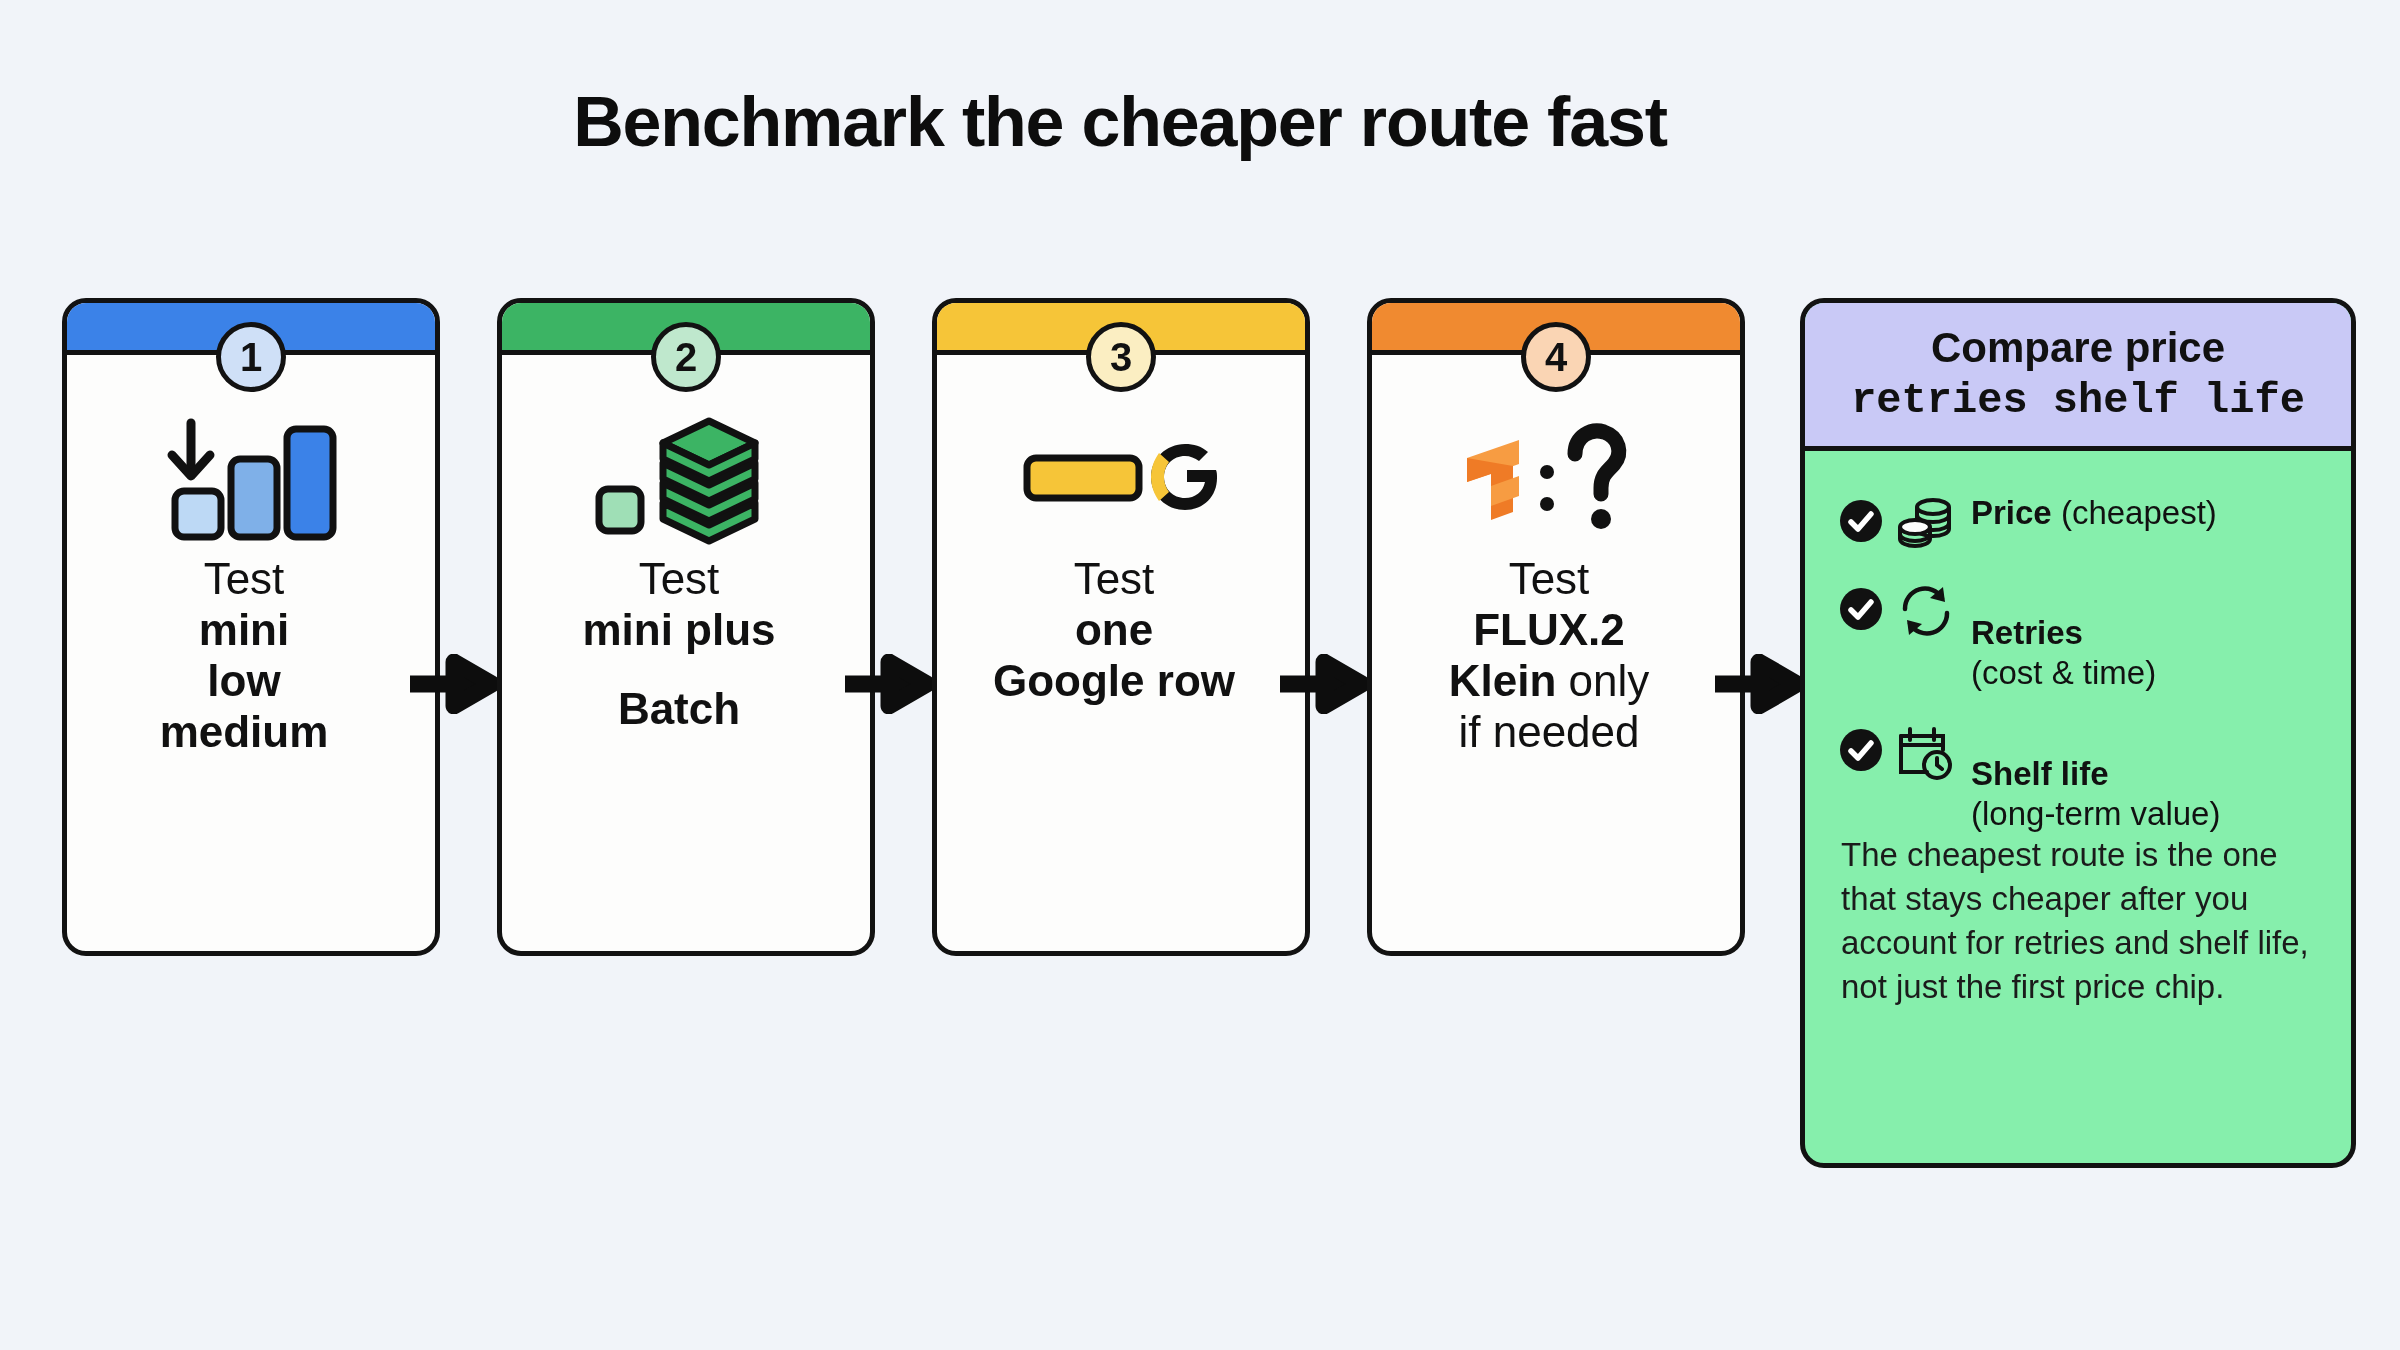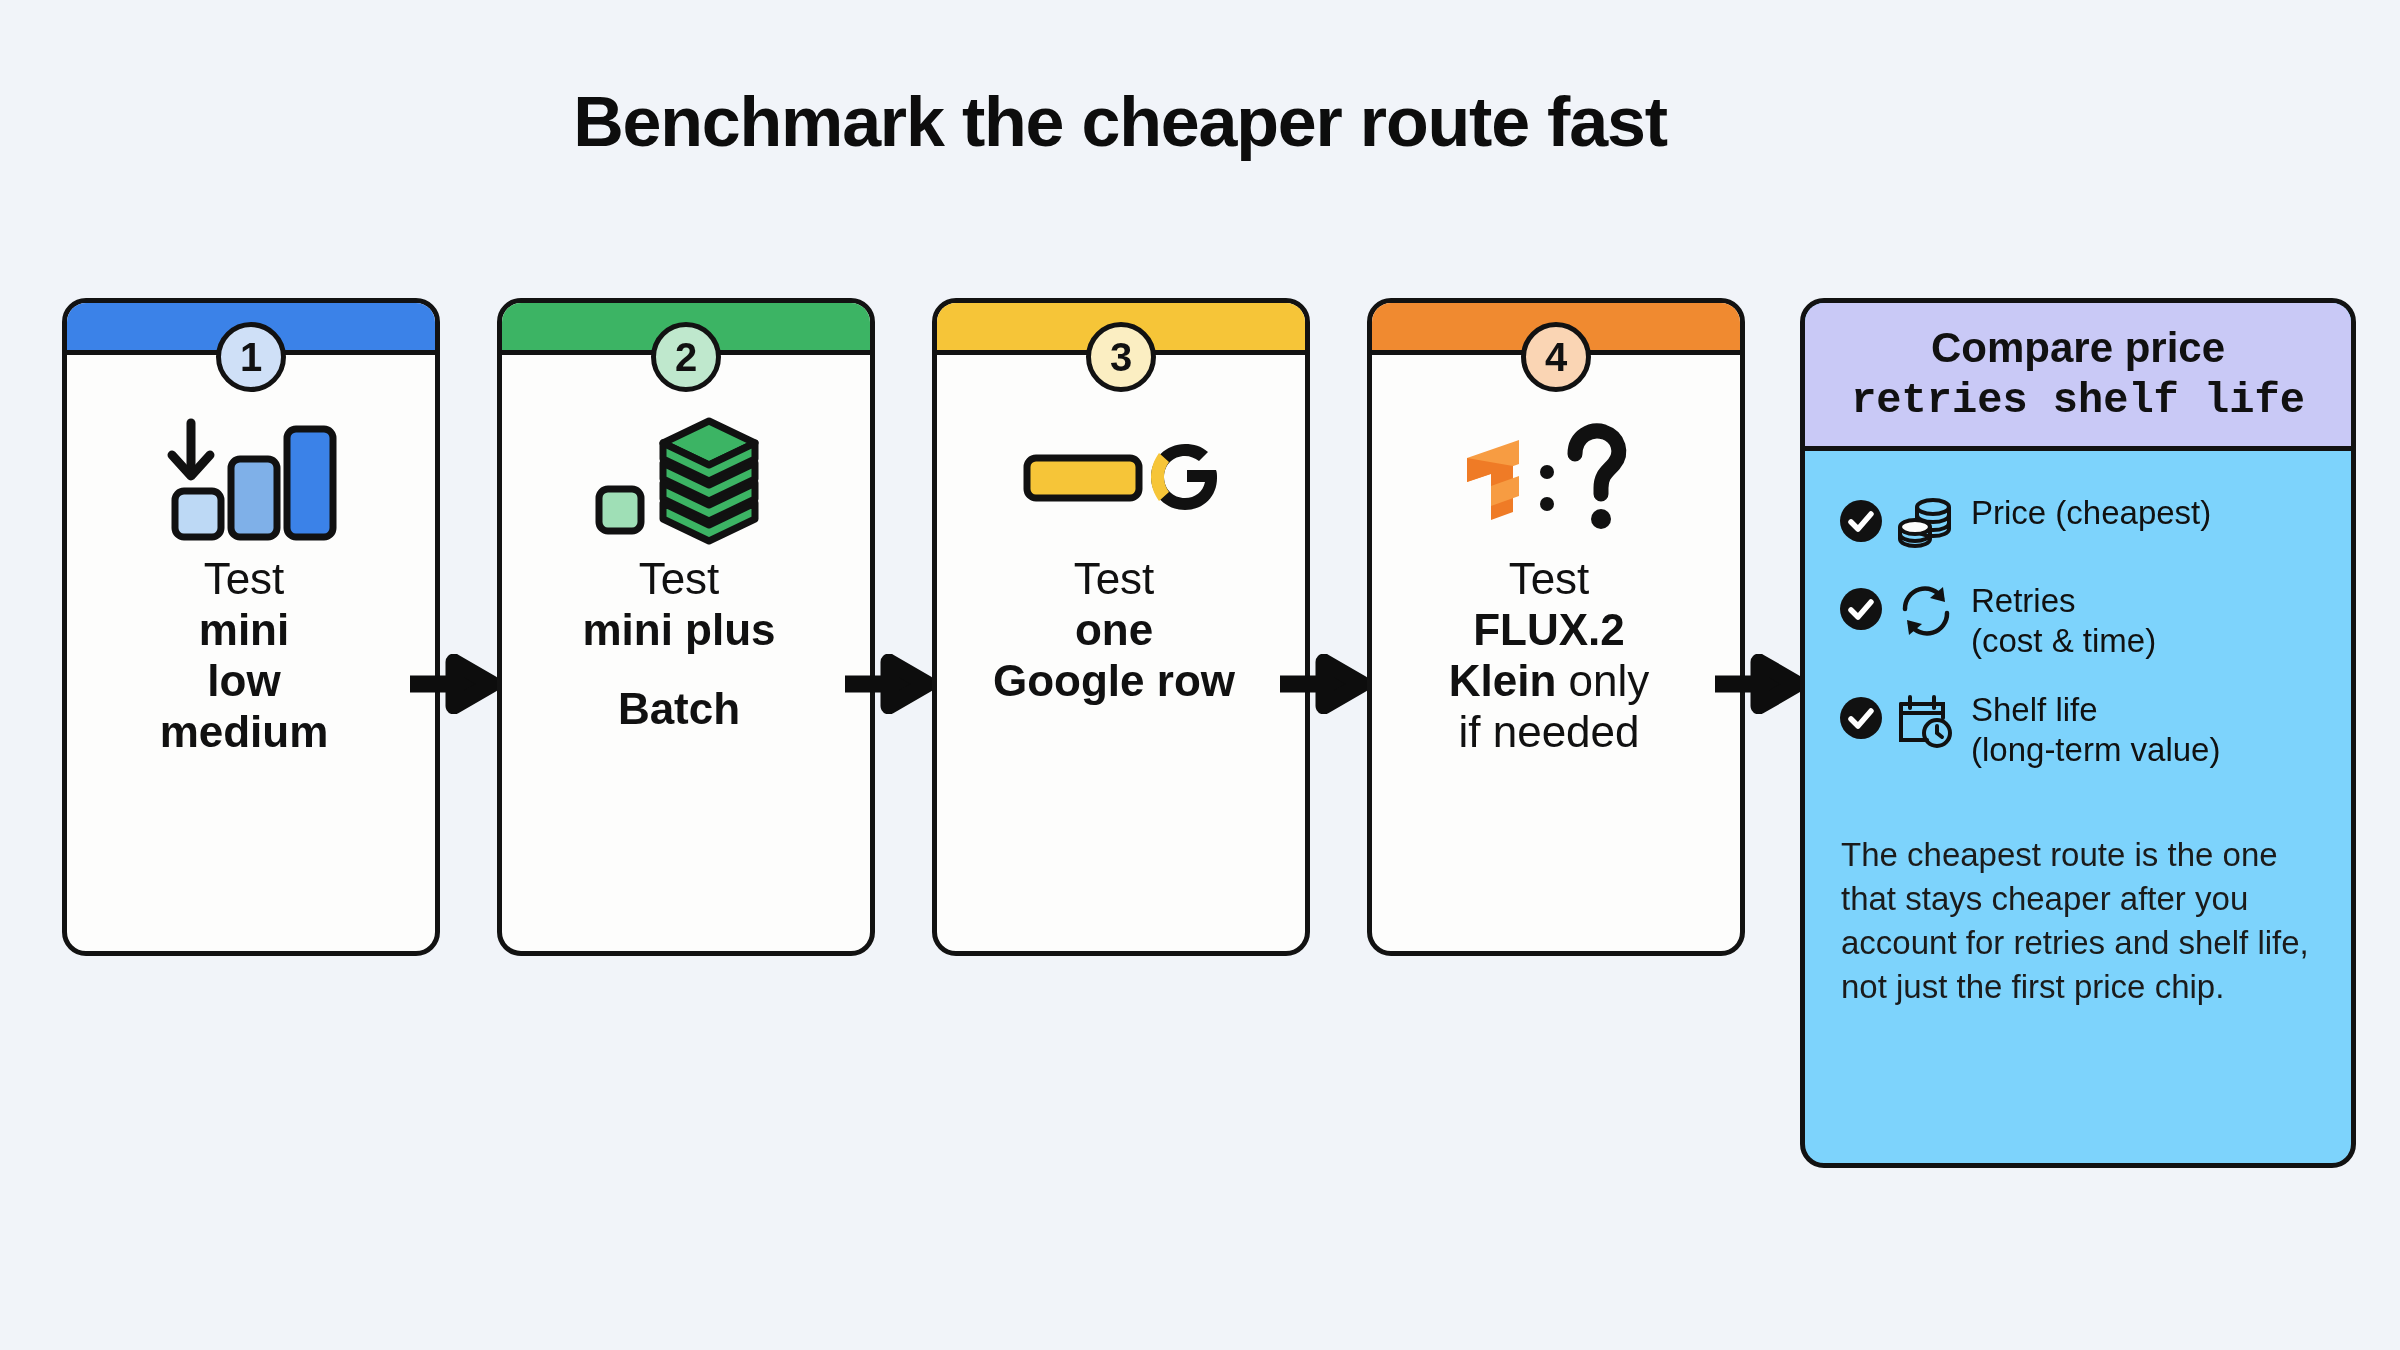--- a/index.html
+++ b/index.html
@@ -57,42 +57,42 @@
 
   
   .arrow {
     position: absolute;
     width: 92px; height: 60px;
   }
 
   
   .panel {
     position: absolute;
-    background: #7dd3fc;
+    background: #86efac;
     border: 5px solid #121212;
     border-radius: 24px;
     overflow: hidden;
     padding-left: 16px;
   }
   .panel-header {
     position: absolute; top: 0; left: 0; right: 0; height: 148px;
     background: #c9c9f6;
     border-bottom: 5px solid #121212;
     display: flex; align-items: center; justify-content: center;
     text-align: center;
   }
   .panel-header .ph-text {
     font-size: 42px; font-weight: 700; line-height: 1.24; color: #111;
   }
   .check-list { position: absolute; top: 190px; left: 34px; right: 26px; }
   .check-row { display: flex; align-items: flex-start; margin-bottom: 30px; }
   .check-mark { flex: 0 0 auto; width: 44px; height: 44px; margin-top: 6px; }
   .row-icon { flex: 0 0 auto; width: 58px; height: 56px; margin-left: 14px; margin-top: 2px; }
   .row-label { margin-left: 16px; font-size: 33px; line-height: 1.2; color: #111; }
-  .row-label .b { font-weight: 400; }
+  .row-label .b { font-weight: 700; margin-top: 32px; }
   .panel-note {
     position: absolute; left: 36px; right: 30px; top: 530px;
     font-size: 33px; line-height: 1.33; color: #1b1b1b;
   }
 </style>
 </head>
 <body>
 
 <div class="page">
 

